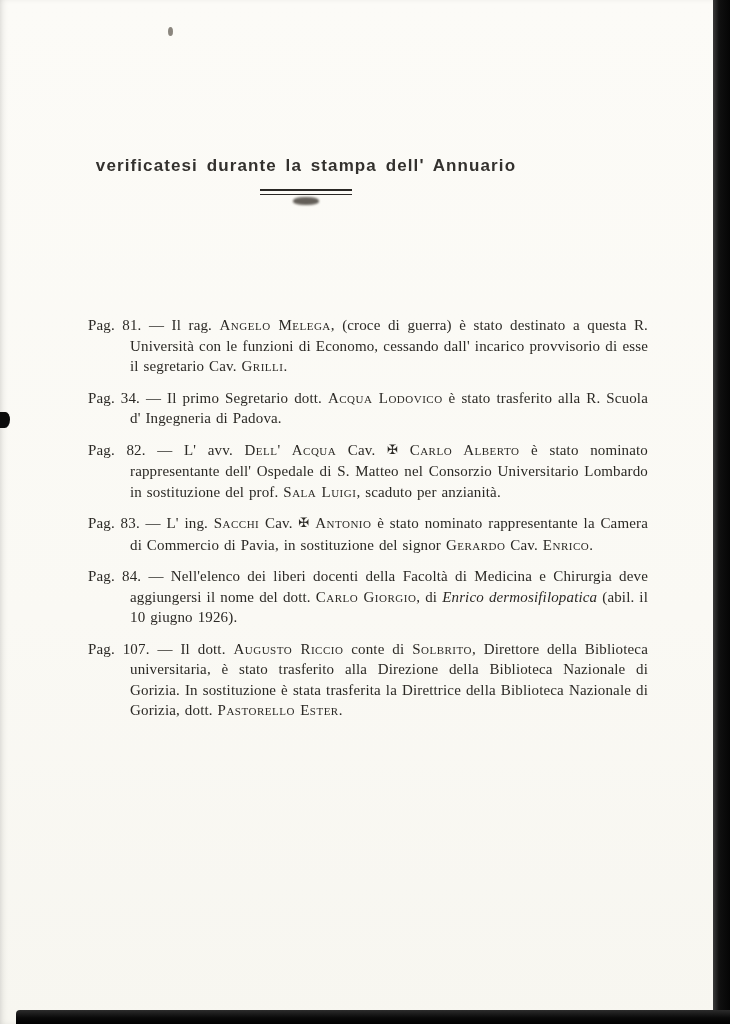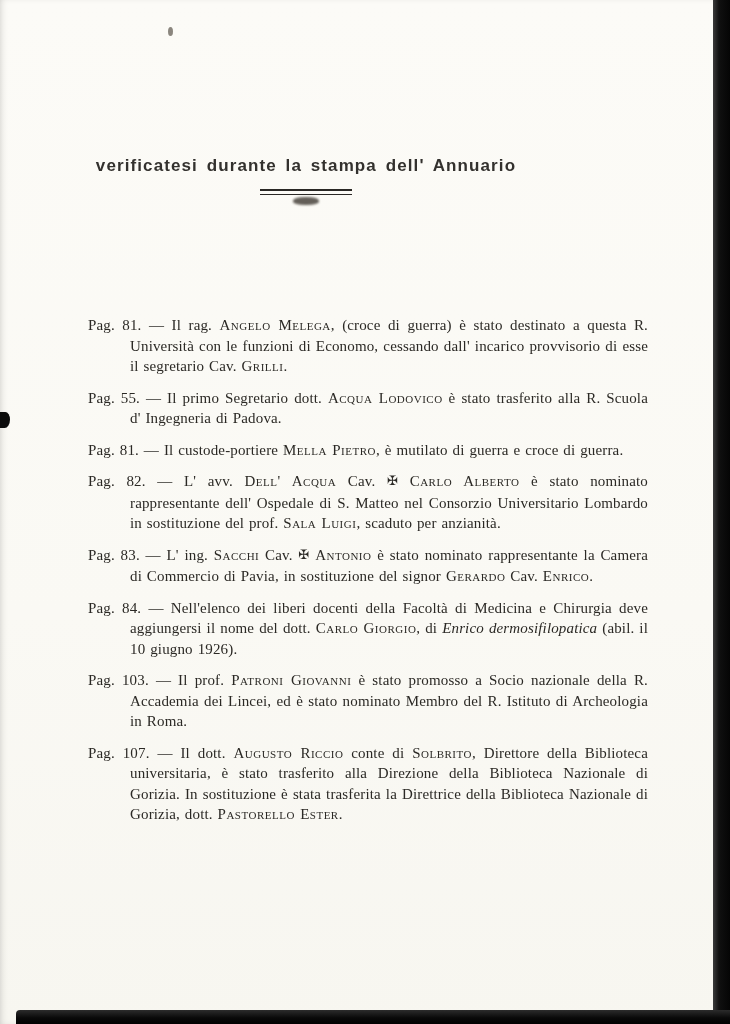--- a/index.html
+++ b/index.html
@@ -121,26 +121,24 @@
 <div class="scan">
 
   <header class="page-header">
     <p class="page-subtitle">verificatesi durante la stampa dell' Annuario</p>
     <div class="divider"></div>
     <div class="divider-mark"></div>
   </header>
 
   <main class="entries">
       <p class="entry"><span class="seg-n">Pag. 81. — Il rag. </span><span class="seg-sc">Angelo Melega</span><span class="seg-n">, (croce di guerra) è stato destinato a questa R. Università con le funzioni di Economo, cessando dall' incarico provvisorio di esse il segretario Cav. </span><span class="seg-sc">Grilli</span><span class="seg-n">.</span></p>
-      <p class="entry"><span class="seg-n">Pag. 55. — Il primo Segretario dott. </span><span class="seg-sc">Acqua Lodovico</span><span class="seg-n"> è stato trasferito alla R. Scuola d' Ingegneria di Padova.</span></p>
-      <p class="entry"><span class="seg-n">Pag. 81. — Il custode-portiere </span><span class="seg-sc">Mella Pietro</span><span class="seg-n">, è mutilato di guerra e croce di guerra.</span></p>
+      <p class="entry"><span class="seg-n">Pag. 34. — Il primo Segretario dott. </span><span class="seg-sc">Acqua Lodovico</span><span class="seg-n"> è stato trasferito alla R. Scuola d' Ingegneria di Padova.</span></p>
       <p class="entry"><span class="seg-n">Pag. 82. — L' avv. </span><span class="seg-sc">Dell' Acqua</span><span class="seg-n"> Cav. </span><span class="seg-x">✠</span><span class="seg-n"> </span><span class="seg-sc">Carlo Alberto</span><span class="seg-n"> è stato nominato rappresentante dell' Ospedale di S. Matteo nel Consorzio Universitario Lombardo in sostituzione del prof. </span><span class="seg-sc">Sala Luigi</span><span class="seg-n">, scaduto per anzianità.</span></p>
       <p class="entry"><span class="seg-n">Pag. 83. — L' ing. </span><span class="seg-sc">Sacchi</span><span class="seg-n"> Cav. </span><span class="seg-x">✠</span><span class="seg-n"> </span><span class="seg-sc">Antonio</span><span class="seg-n"> è stato nominato rappresentante la Camera di Commercio di Pavia, in sostituzione del signor </span><span class="seg-sc">Gerardo</span><span class="seg-n"> Cav. </span><span class="seg-sc">Enrico</span><span class="seg-n">.</span></p>
       <p class="entry"><span class="seg-n">Pag. 84. — Nell'elenco dei liberi docenti della Facoltà di Medicina e Chirurgia deve aggiungersi il nome del dott. </span><span class="seg-sc">Carlo Giorgio</span><span class="seg-n">, di </span><span class="seg-i">Enrico dermosifilopatica</span><span class="seg-n"> (abil. il 10 giugno 1926).</span></p>
-      <p class="entry"><span class="seg-n">Pag. 103. — Il prof. </span><span class="seg-sc">Patroni Giovanni</span><span class="seg-n"> è stato promosso a Socio nazionale della R. Accademia dei Lincei, ed è stato nominato Membro del R. Istituto di Archeologia in Roma.</span></p>
       <p class="entry"><span class="seg-n">Pag. 107. — Il dott. </span><span class="seg-sc">Augusto Riccio</span><span class="seg-n"> conte di </span><span class="seg-sc">Solbrito</span><span class="seg-n">, Direttore della Biblioteca universitaria, è stato trasferito alla Direzione della Biblioteca Nazionale di Gorizia. In sostituzione è stata trasferita la Direttrice della Biblioteca Nazionale di Gorizia, dott. </span><span class="seg-sc">Pastorello Ester</span><span class="seg-n">.</span></p>
     </main>
 
   <div class="bar-right"></div>
   <div class="bar-bottom"></div>
   <div class="speck-left"></div>
   <div class="speck-top"></div>
 
 </div>
 

